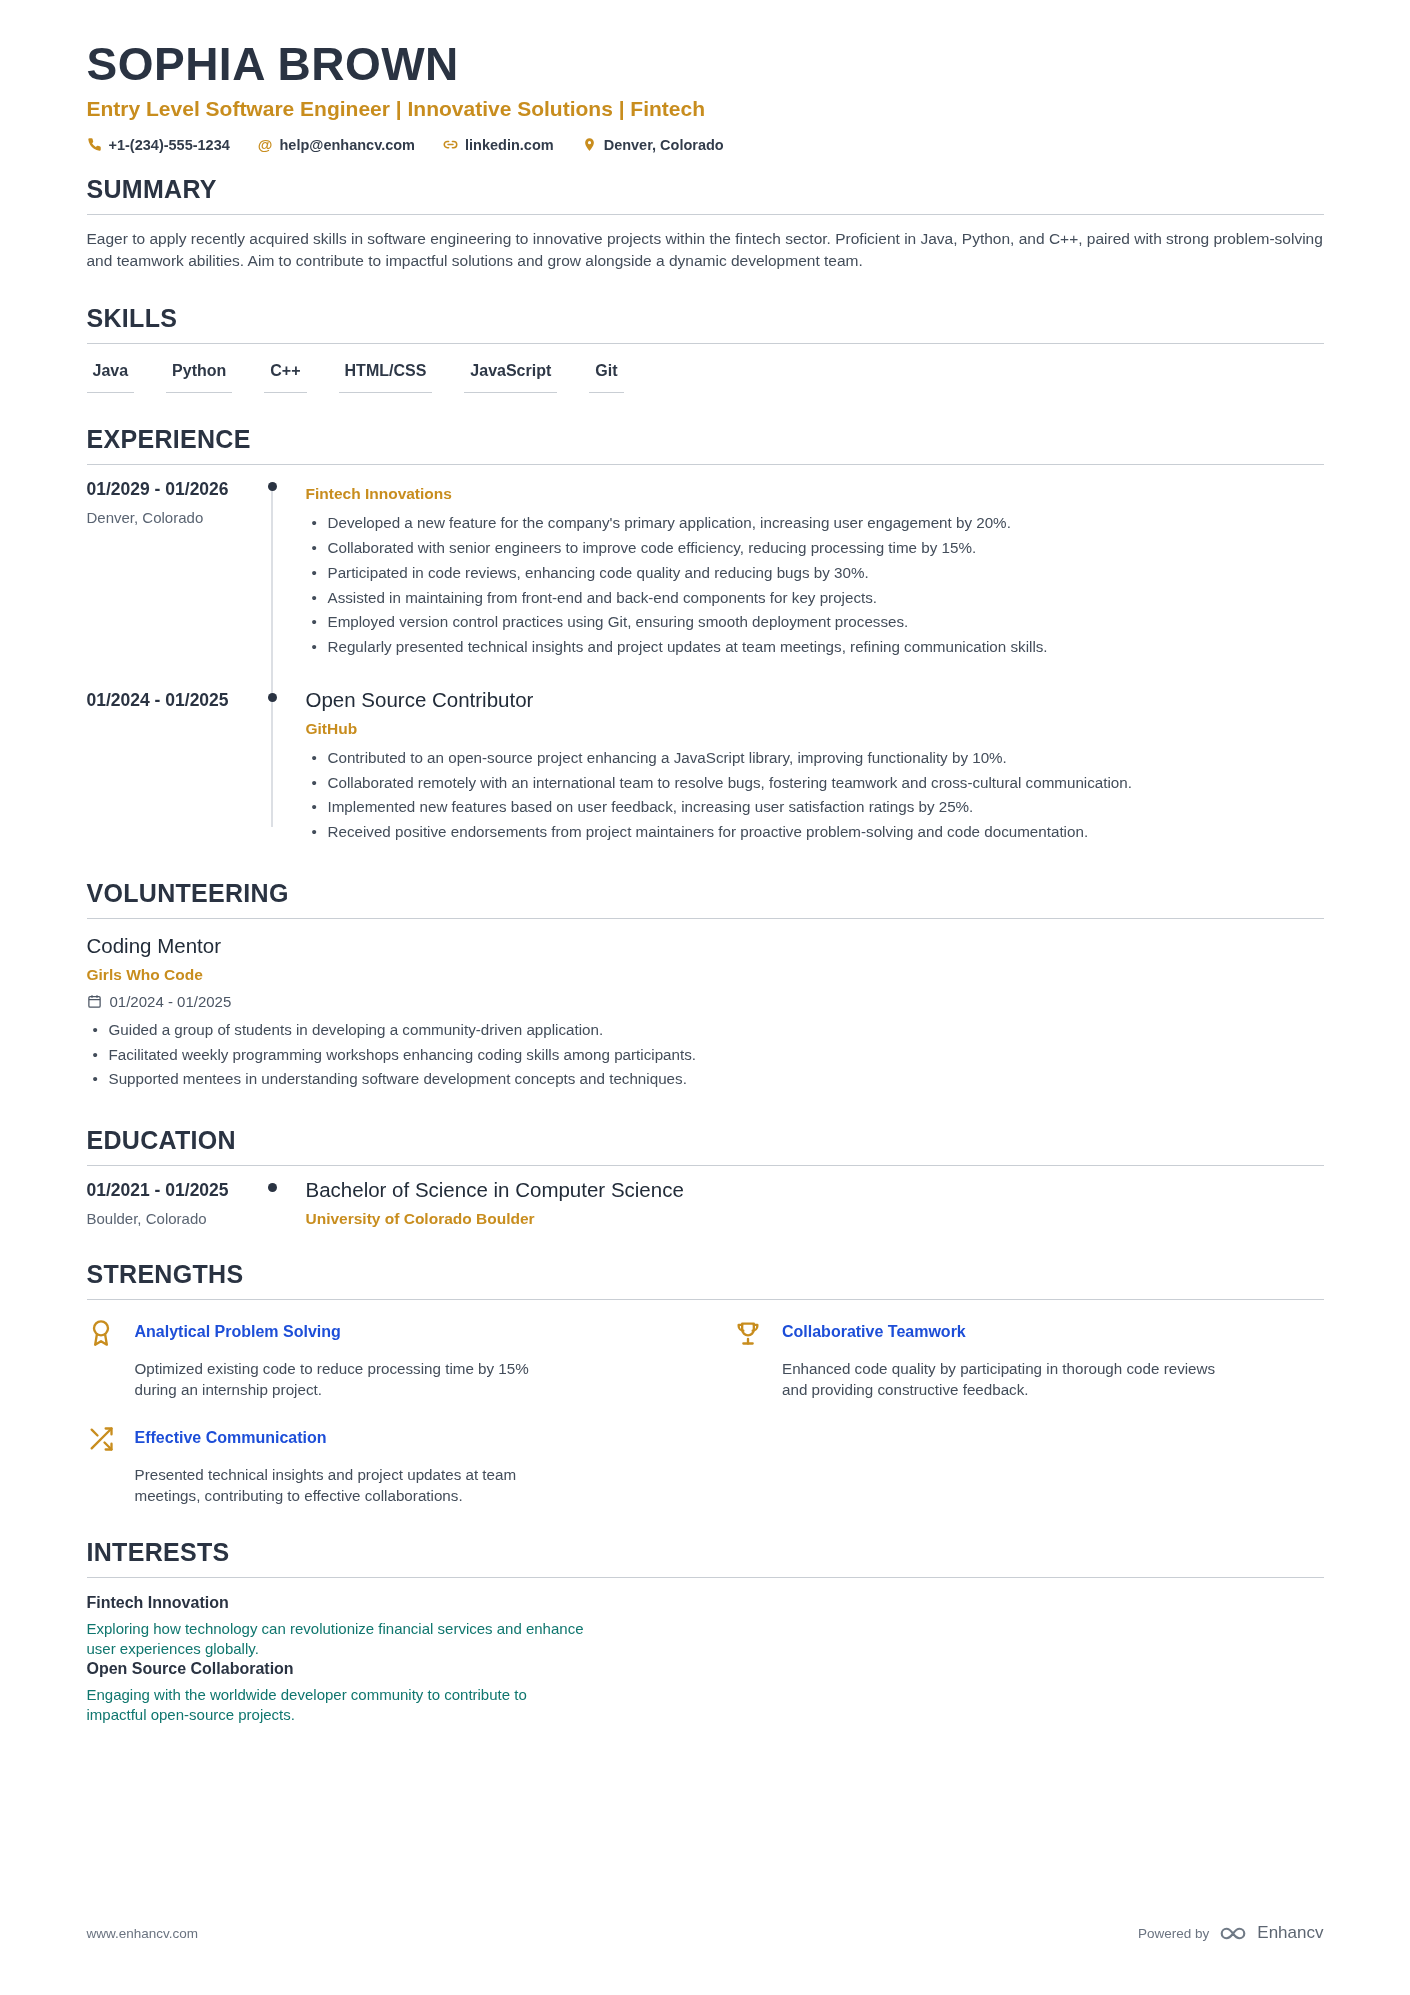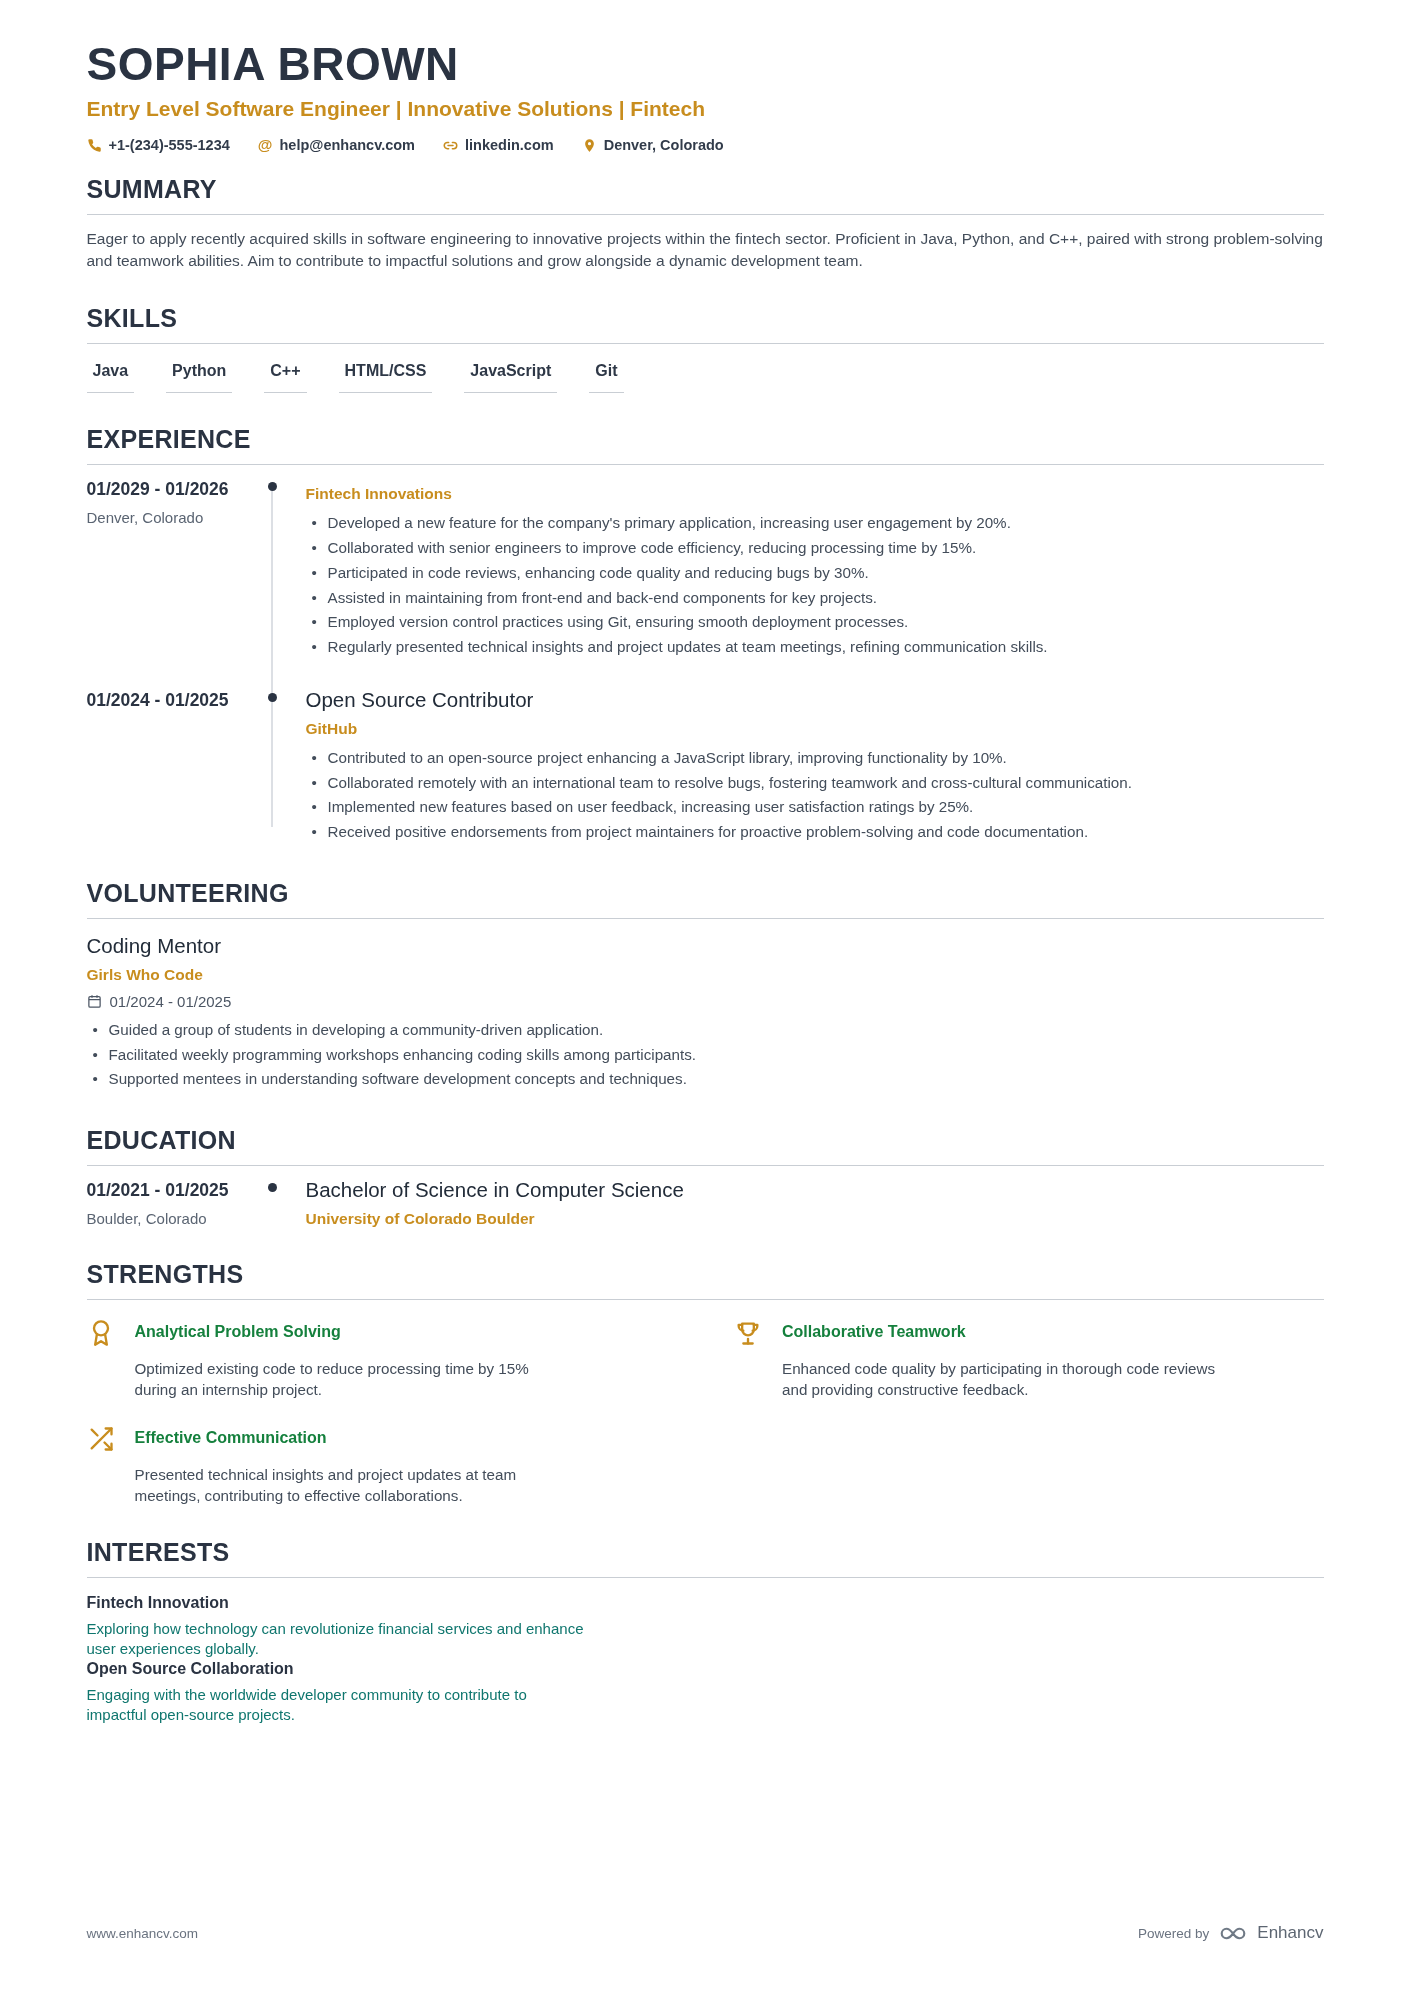--- a/index.html
+++ b/index.html
@@ -3,21 +3,21 @@
 <meta charset="utf-8">
 <style>
   * { margin:0; padding:0; box-sizing:border-box; }
   html,body { background:#ffffff; }
   body { font-family:"Liberation Sans","DejaVu Sans",sans-serif; color:#434d5a; }
   .page { width:1331px; height:1995px; margin:0 auto; background:#fff; padding:40px 47px 52px 47px; display:flex; flex-direction:column; overflow:hidden; }
 
   
   .name { font-size:46px; font-weight:800; color:#2a3342; letter-spacing:.5px; line-height:1.05; }
   .headline { font-size:21px; font-weight:700; color:#c88d1e; margin-top:9px; }
-  .contacts { display:flex; align-items:flex-end; gap:28px; margin-top:15px; }
+  .contacts { display:flex; align-items:center; gap:28px; margin-top:15px; }
   .contact { display:flex; align-items:center; gap:7px; font-size:14.5px; font-weight:700; color:#323c4b; }
   .contact .icn { color:#c88d1e; display:flex; align-items:center; }
   .at-glyph { font-weight:800; font-size:15px; }
 
   
   .sec { margin-top:32px; }
   .sec.first { margin-top:22px; }
   .sec-title { font-size:25px; font-weight:800; color:#2a3342; letter-spacing:.3px; padding-bottom:10px; border-bottom:1px solid #c9ced4; }
 
   .summary-text { margin-top:13px; font-size:15.5px; line-height:1.42; color:#434d5a; max-width:1316px; }
@@ -44,21 +44,21 @@
   
   .vol-title { font-size:20.5px; font-weight:400; color:#222c39; margin-top:15px; }
   .vol-org { font-size:15.5px; font-weight:700; color:#c88d1e; margin-top:8px; }
   .vol-date { display:flex; align-items:center; gap:8px; margin-top:9px; font-size:15px; color:#4c5664; }
   .vol-date .icn { color:#4c5664; display:flex; }
 
   
   .str-grid { display:grid; grid-template-columns:1fr 1fr; column-gap:58px; row-gap:24px; margin-top:18px; }
   .strength { display:grid; grid-template-columns:48px 1fr; }
   .s-icon { color:#c88d1e; padding-top:1px; }
-  .s-title { font-size:16px; font-weight:700; color:#15803d; padding-top:5px; }
+  .s-title { font-size:16px; font-weight:700; color:#1d4ed8; padding-top:5px; }
   .s-text { grid-column:2; font-size:15.2px; line-height:1.35; color:#434d5a; margin-top:8px; max-width:440px; }
 
   
   .int-grid { display:grid; grid-template-columns:1fr; column-gap:58px; margin-top:16px; }
   .i-title { font-size:16px; font-weight:700; color:#2a3342; }
   .i-text { font-size:15px; line-height:1.35; color:#0f766e; margin-top:7px; max-width:500px; }
 
   
   .footer { margin-top:auto; display:flex; justify-content:space-between; align-items:center; }
   .footer-site { font-size:13.5px; color:#6a7380; }

